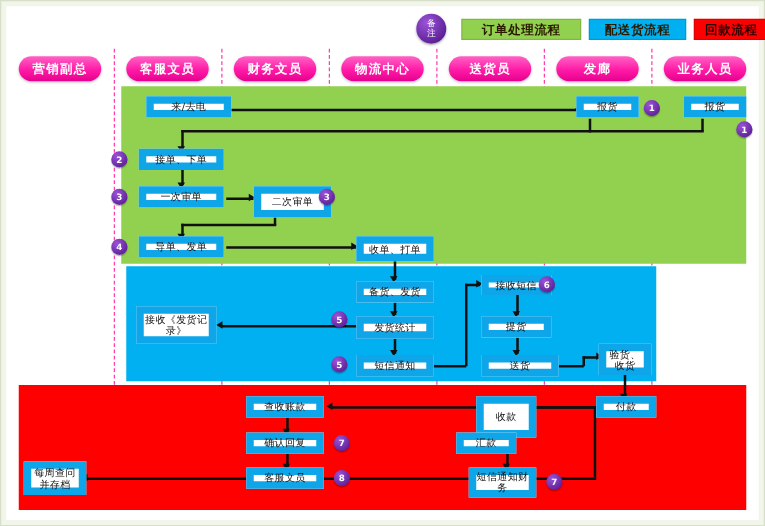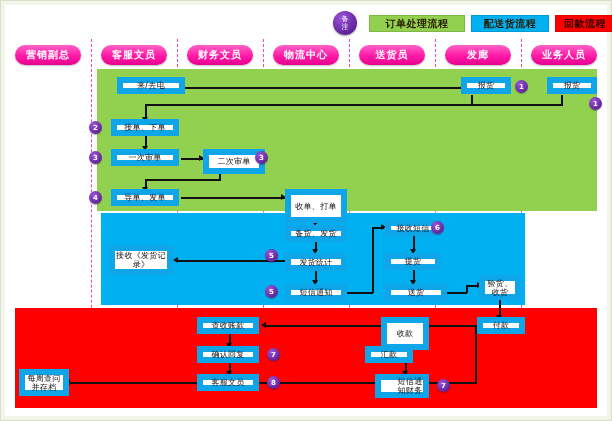--- a/index.html
+++ b/index.html
@@ -170,21 +170,21 @@
     <div class="conn v" style="left:310px;top:201px;height:18px;"></div>
     <div class="arrow ar-down" style="left:307px;top:216px;"></div>
 
     <div class="node" style="left:112px;top:72px;width:68px;height:17px;">来/去电</div>
     <div class="node" style="left:456px;top:72px;width:50px;height:17px;">报货</div>
     <div class="node" style="left:542px;top:72px;width:50px;height:17px;">报货</div>
     <div class="node" style="left:106px;top:114px;width:68px;height:17px;">接单、下单</div>
     <div class="node" style="left:106px;top:144px;width:68px;height:17px;">一次审单</div>
     <div class="node" style="left:198px;top:144px;width:62px;height:25px;">二次审单</div>
     <div class="node" style="left:106px;top:184px;width:68px;height:17px;">导单、发单</div>
-    <div class="node" style="left:280px;top:184px;width:62px;height:34px;">收单、打单</div>
+    <div class="node" style="left:280px;top:184px;width:62px;height:20px;">收单、打单</div>
 
     <div class="badge" style="left:510px;top:75px;">1</div>
     <div class="badge" style="left:584px;top:92px;">1</div>
     <div class="badge" style="left:84px;top:116px;">2</div>
     <div class="badge" style="left:84px;top:146px;">3</div>
     <div class="badge" style="left:250px;top:146px;">3</div>
     <div class="badge" style="left:84px;top:186px;">4</div>
 
     <div class="conn v" style="left:310px;top:237px;height:10px;"></div>
     <div class="arrow ar-down" style="left:307px;top:244px;"></div>
@@ -252,21 +252,21 @@
 
     <div class="conn h" style="left:64px;top:377px;width:128px;"></div>
     <div class="arrow ar-left" style="left:60px;top:374px;"></div>
 
     <div class="node" style="left:192px;top:312px;width:62px;height:17px;">查收账款</div>
     <div class="node" style="left:192px;top:341px;width:62px;height:17px;">确认回复</div>
     <div class="node" style="left:192px;top:369px;width:62px;height:17px;">客服文员</div>
     <div class="node" style="left:14px;top:364px;width:50px;height:27px;">每周查问并存档</div>
     <div class="node" style="left:376px;top:312px;width:48px;height:33px;">收款</div>
     <div class="node" style="left:360px;top:341px;width:48px;height:17px;">汇款</div>
-    <div class="node" style="left:370px;top:369px;width:54px;height:24px;padding-left:16px;">短信通知财务</div>
+    <div class="node" style="left:370px;top:369px;width:54px;height:24px;">短信通知财务</div>
     <div class="node" style="left:472px;top:312px;width:48px;height:17px;">付款</div>
 
     <div class="badge" style="left:262px;top:343px;">7</div>
     <div class="badge" style="left:262px;top:371px;">8</div>
     <div class="badge" style="left:432px;top:374px;">7</div>
 
   </div>
 </div>
 
 </body></html>

